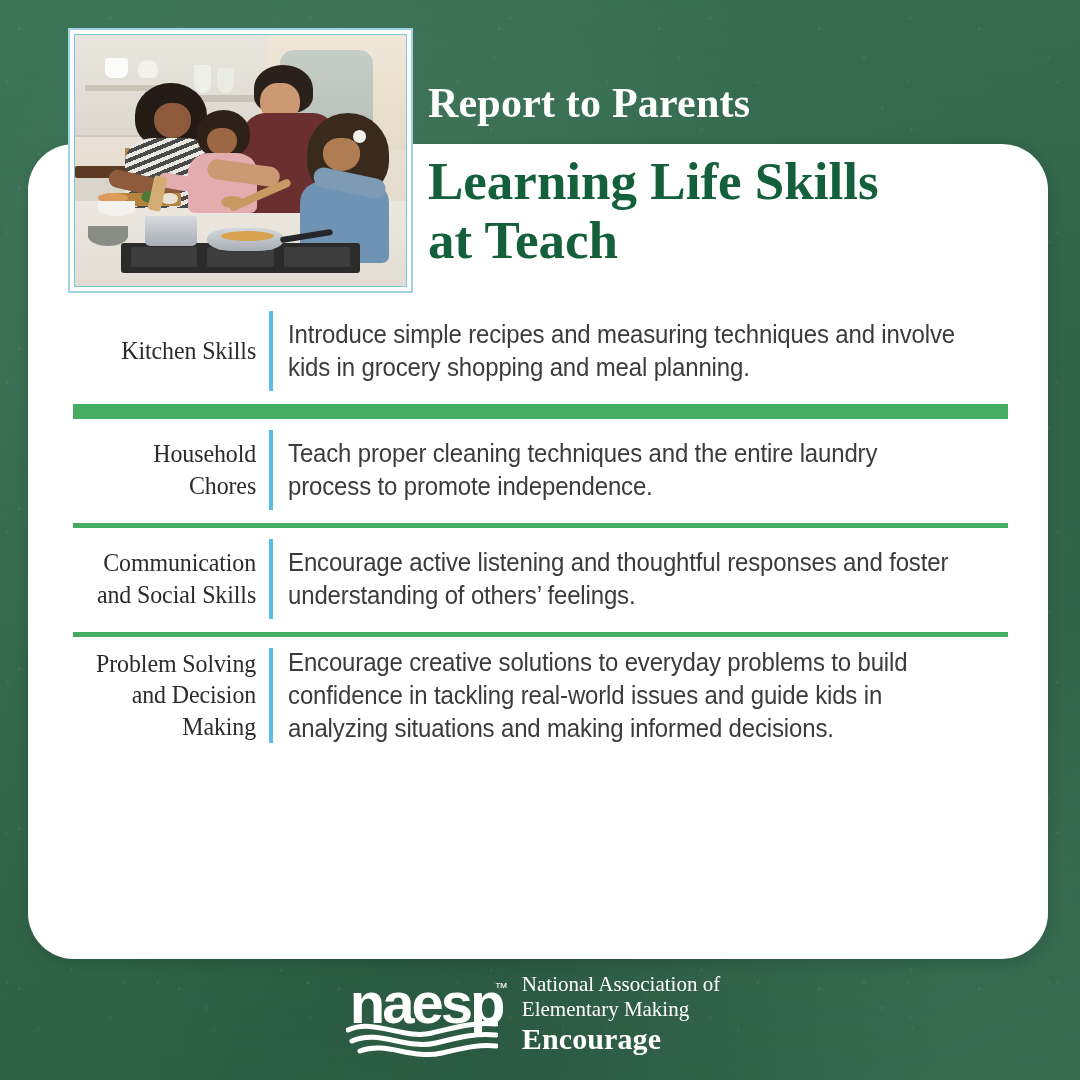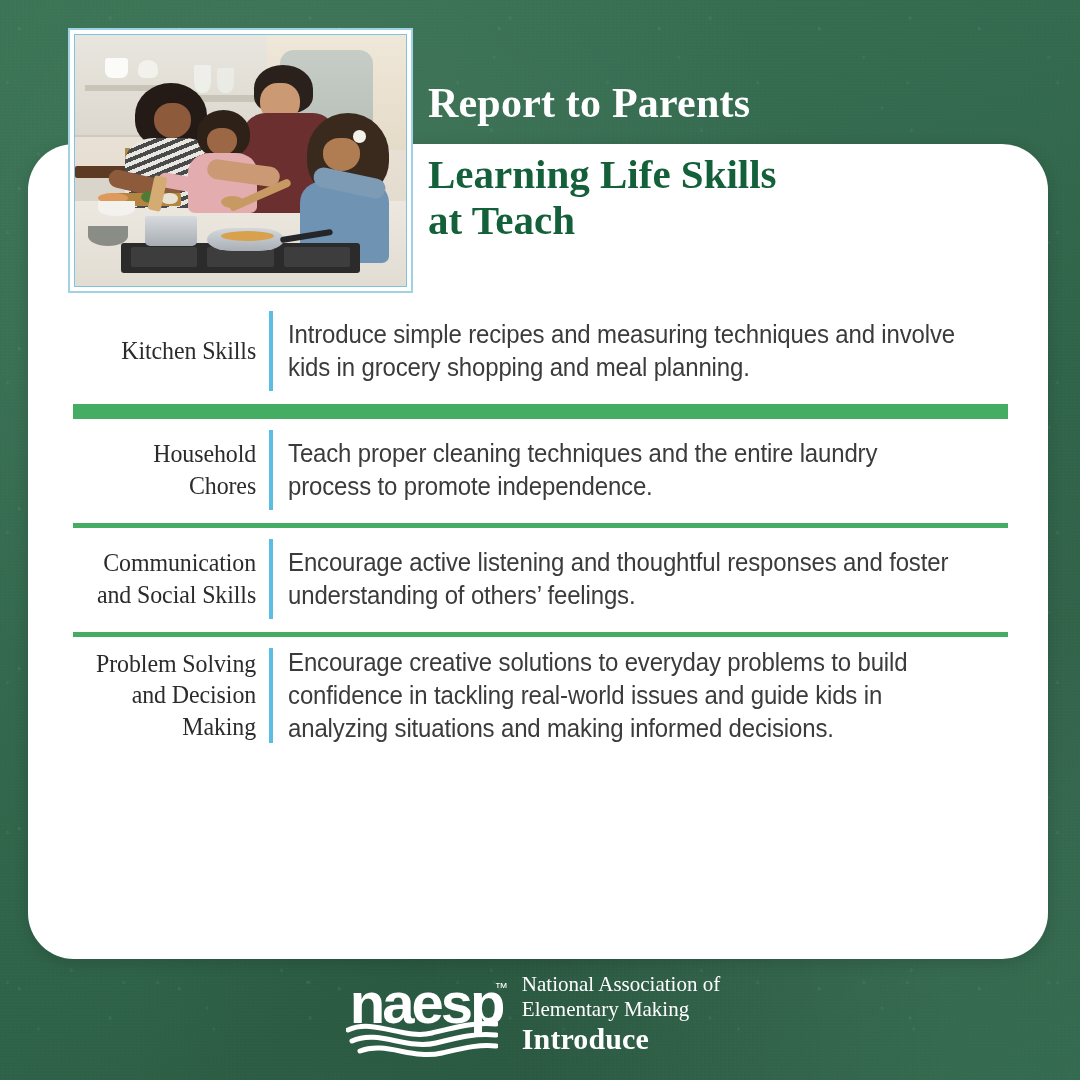--- a/index.html
+++ b/index.html
@@ -72,21 +72,21 @@
     z-index: 2;
   }
 
   .headline {
     position: absolute;
     left: 428px;
     top: 152px;
     width: 580px;
     font-family: "Liberation Serif", serif;
     font-weight: bold;
-    font-size: 41px;
+    font-size: 53px;
     line-height: 1.12;
     color: #14603a;
     z-index: 6;
   }
 
   
   .photo-frame {
     position: absolute;
     left: 68px;
     top: 28px;
@@ -391,17 +391,17 @@
       <div class="logo-tm">™</div>
       <svg class="logo-waves" width="152" height="40" viewBox="0 0 152 40">
         <path d="M2 10 C 28 -2, 58 20, 86 13 C 110 7, 128 2, 150 4" stroke="#ffffff" stroke-width="5" fill="none" stroke-linecap="round"></path>
         <path d="M6 21 C 32 9, 60 30, 90 23 C 114 17, 130 13, 150 15" stroke="#ffffff" stroke-width="5" fill="none" stroke-linecap="round"></path>
         <path d="M14 31 C 40 21, 66 40, 96 33 C 118 28, 134 24, 150 26" stroke="#ffffff" stroke-width="5" fill="none" stroke-linecap="round"></path>
       </svg>
     </div>
     <div class="logo-lines">
       <div class="logo-l1">National Association of</div>
       <div class="logo-l2">Elementary Making</div>
-      <div class="logo-l3">Introduce</div>
+      <div class="logo-l3">Encourage</div>
     </div>
   </div>
 
 </div>
 
 </body></html>

